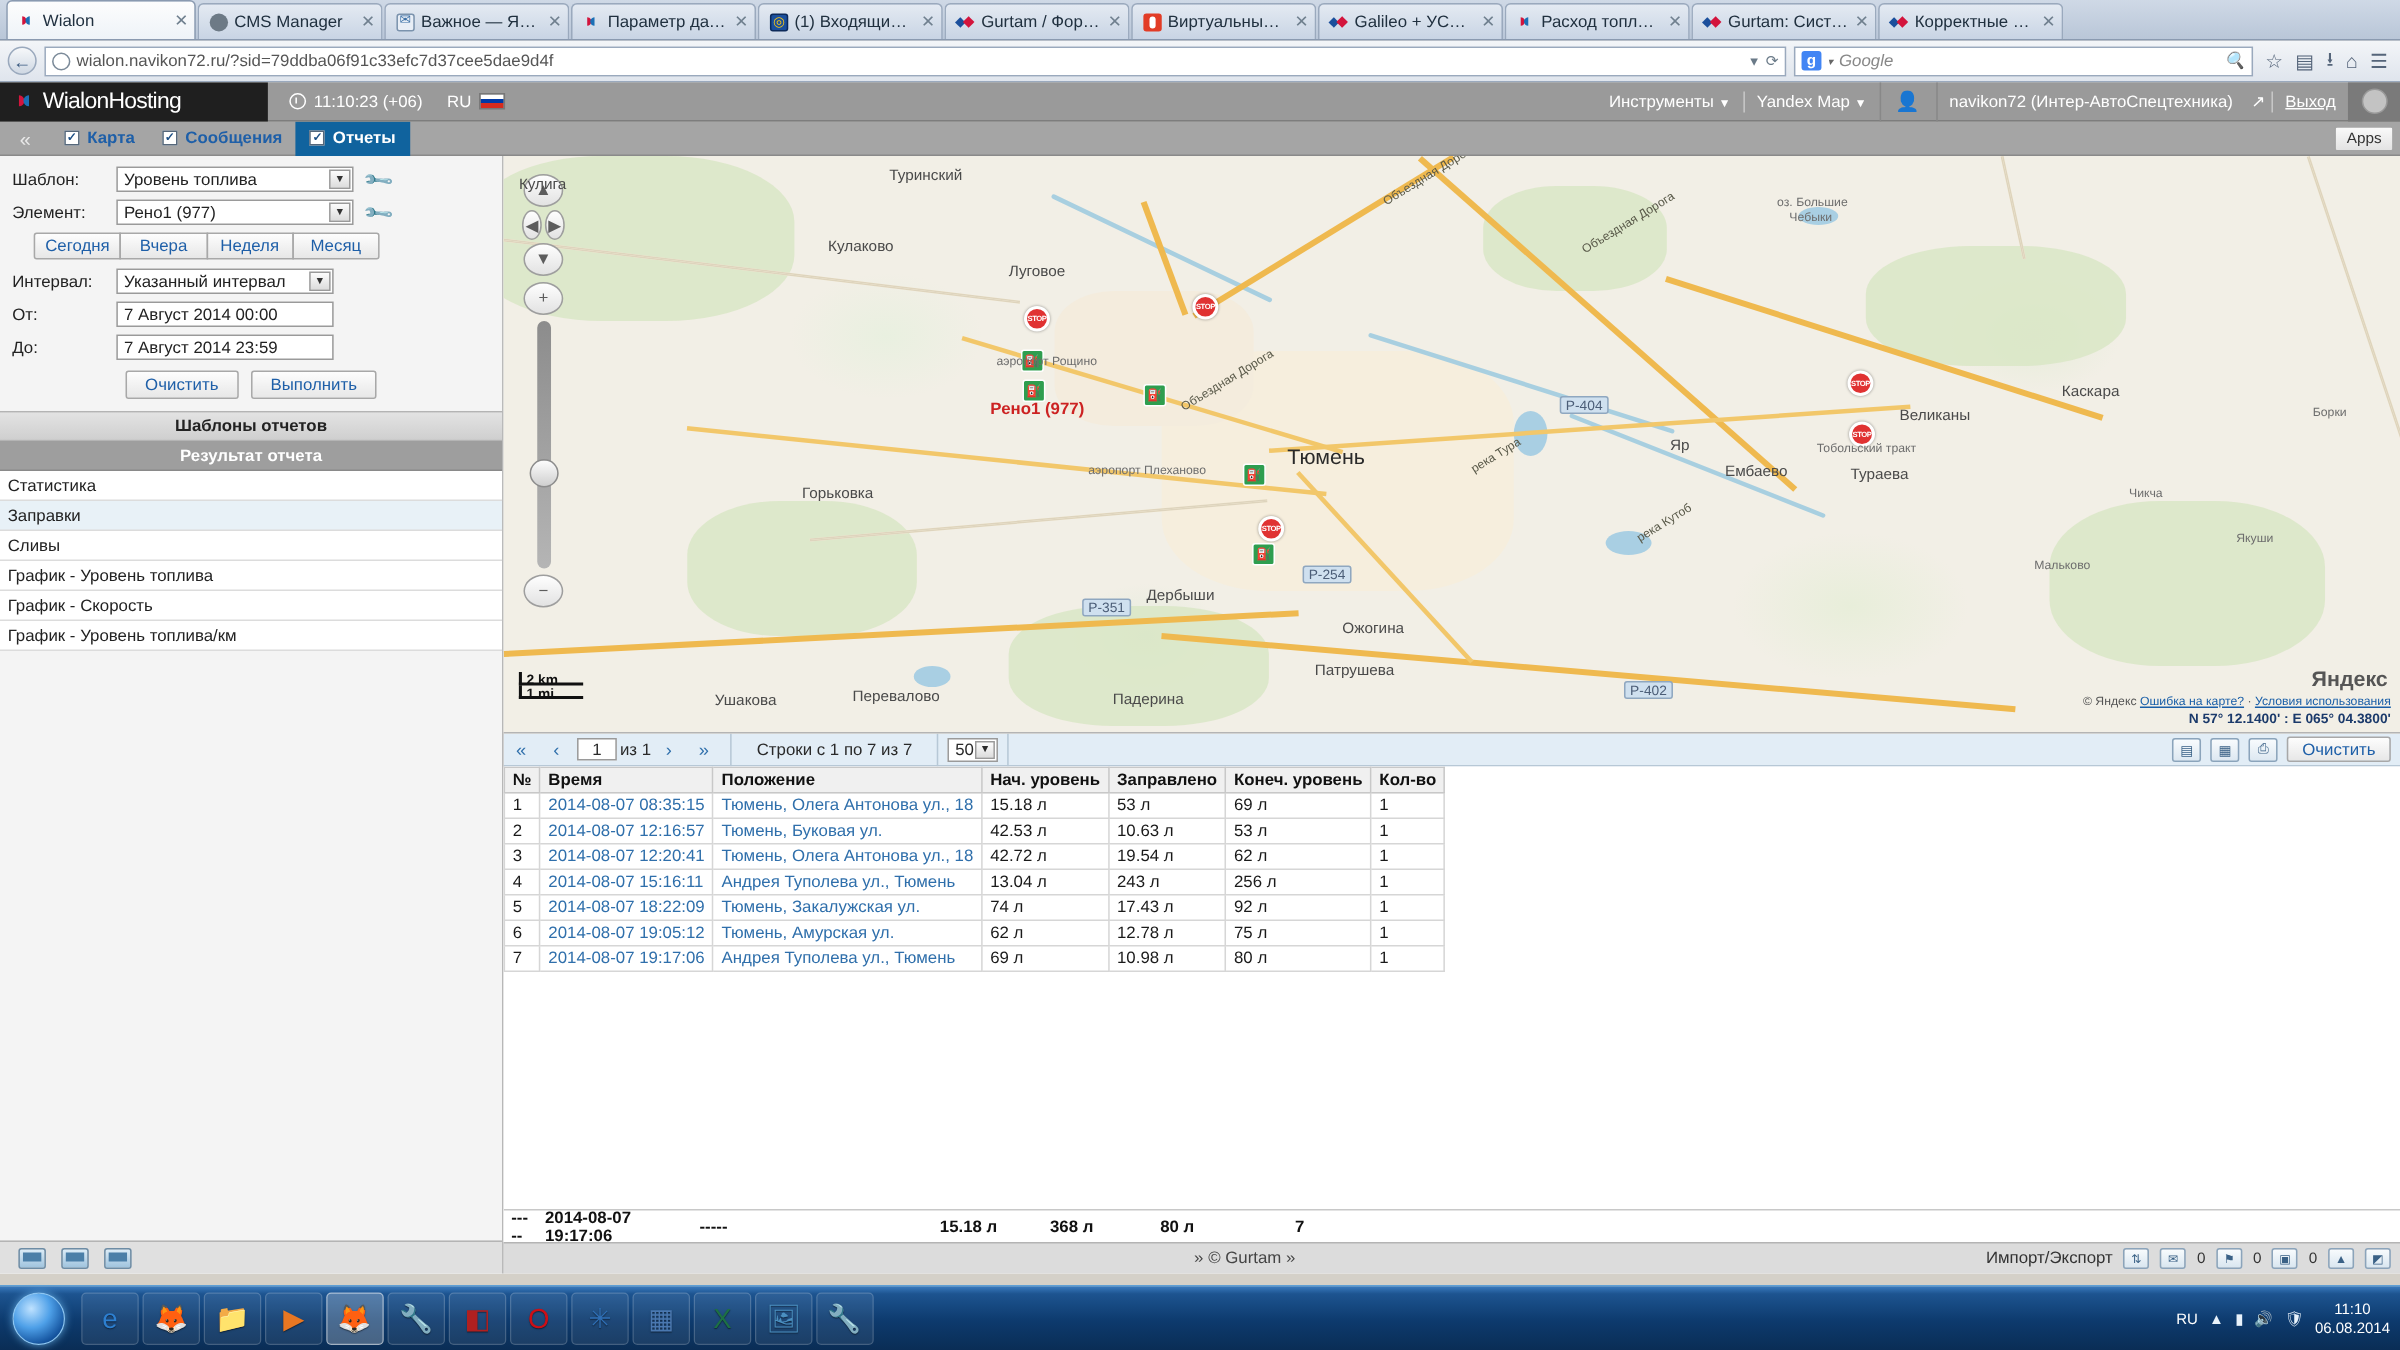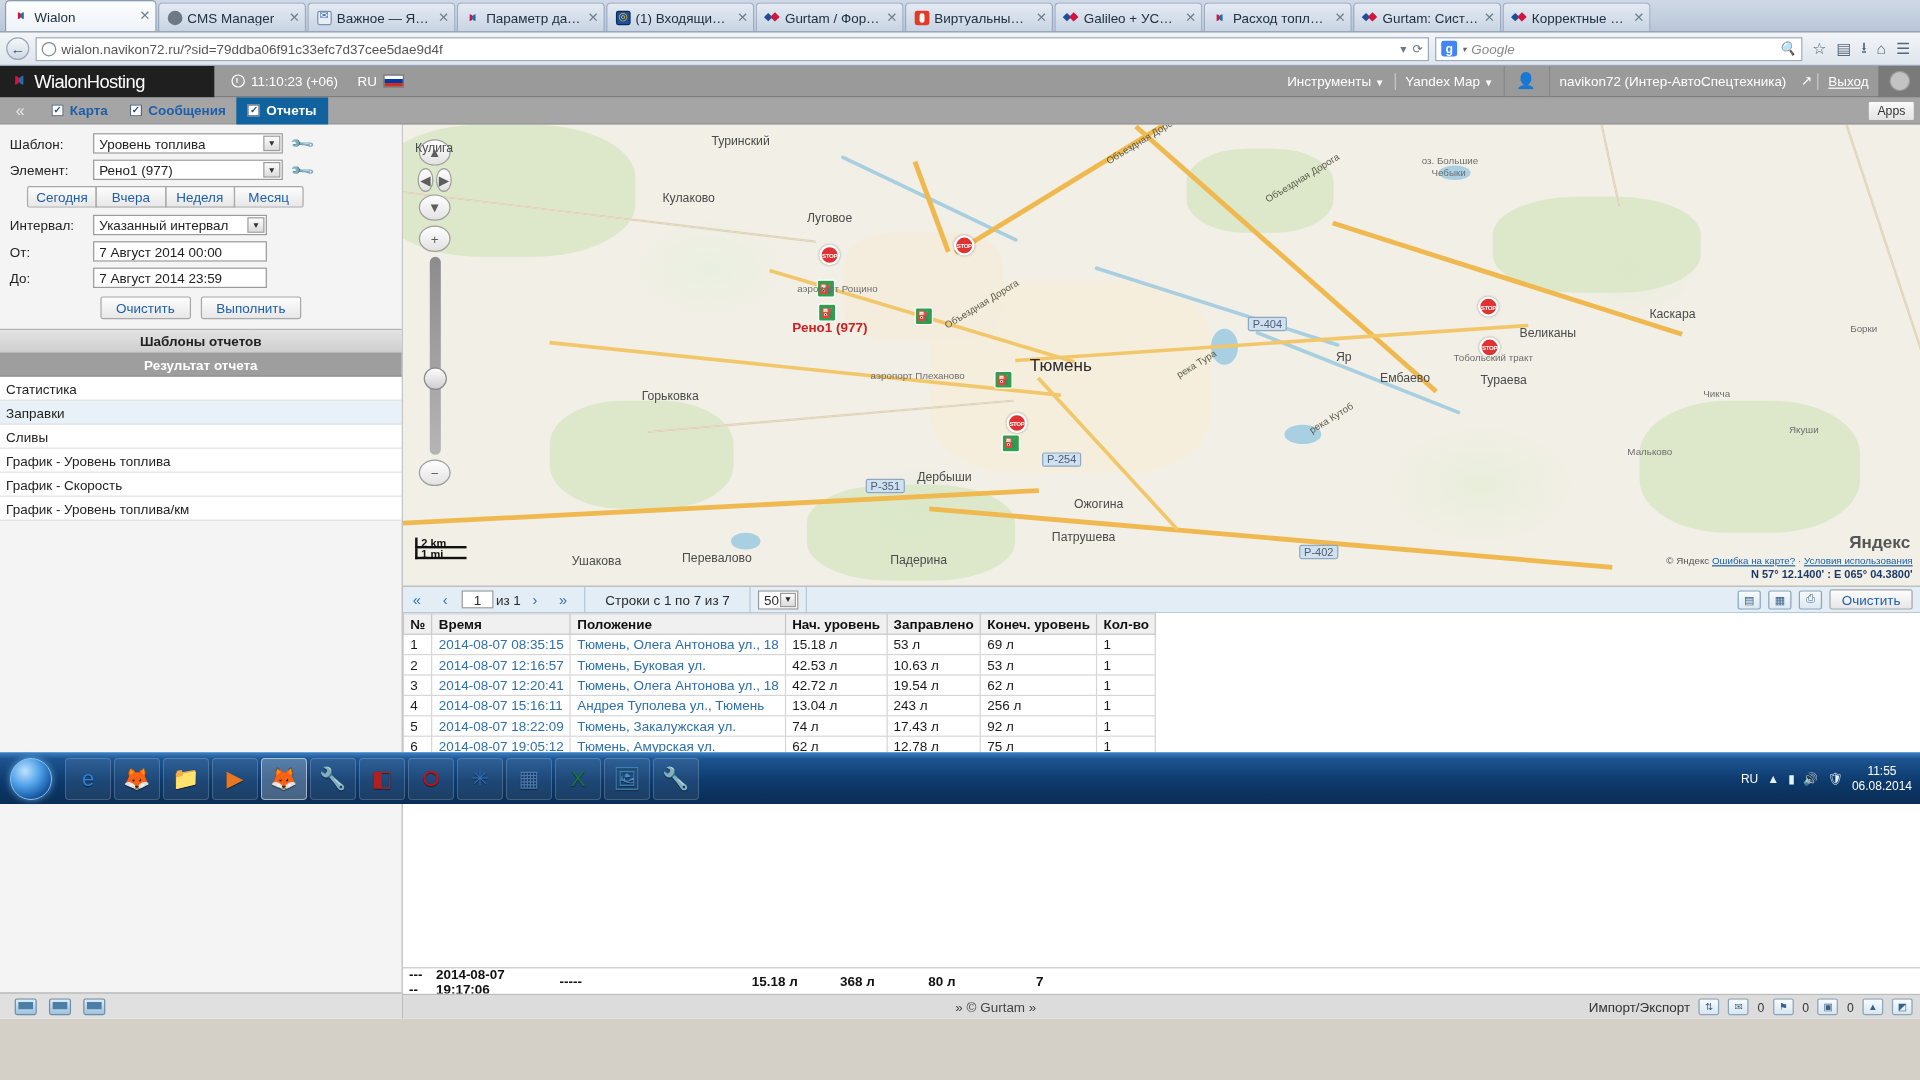--- a/index.html
+++ b/index.html
@@ -3,21 +3,21 @@
 <meta charset="utf-8">
 <style>
   * { box-sizing: border-box; }
   html, body { margin:0; padding:0; }
   body {
     width:1920px; height:1080px; overflow:hidden;
     font-family:"Liberation Sans", sans-serif;
     background:#d4d0c8;
     -webkit-font-smoothing:antialiased;
   }
-  .root { width:1920px; height:804px; position:relative; transform-origin:0 0; }
+  .root { width:1920px; height:1080px; position:relative; transform-origin:0 0; }
   
   .scaler { width:1568px; height:900px; transform:scale(1.2245, 1.2); transform-origin:0 0; position:relative; }
 
   
   .tabstrip {
     height:27px; background:linear-gradient(#cfd9e6,#b9c6d8);
     display:flex; align-items:flex-end; padding-left:4px; position:relative;
     border-bottom:1px solid #8a9ab0;
   }
   .tab {
@@ -738,18 +738,18 @@
           <span style="font-size: 22px; line-height: 1; color: rgb(119, 119, 119); text-shadow: rgba(0, 0, 0, 0.5) 0px 1px 1px;">🔧</span>
         </div>
       </div>
    <div class="tray">
      <span class="traylang">RU</span>
      <span>▲</span>
      <span>▮</span>
      <span>🔊</span>
      <span>🛡</span>
      <div class="trayclock">
-       <div>11:55</div>
+       <div>11:10</div>
        <div>06.08.2014</div>
      </div>
    </div>
  </div>
 </div>
 
 </body></html>

